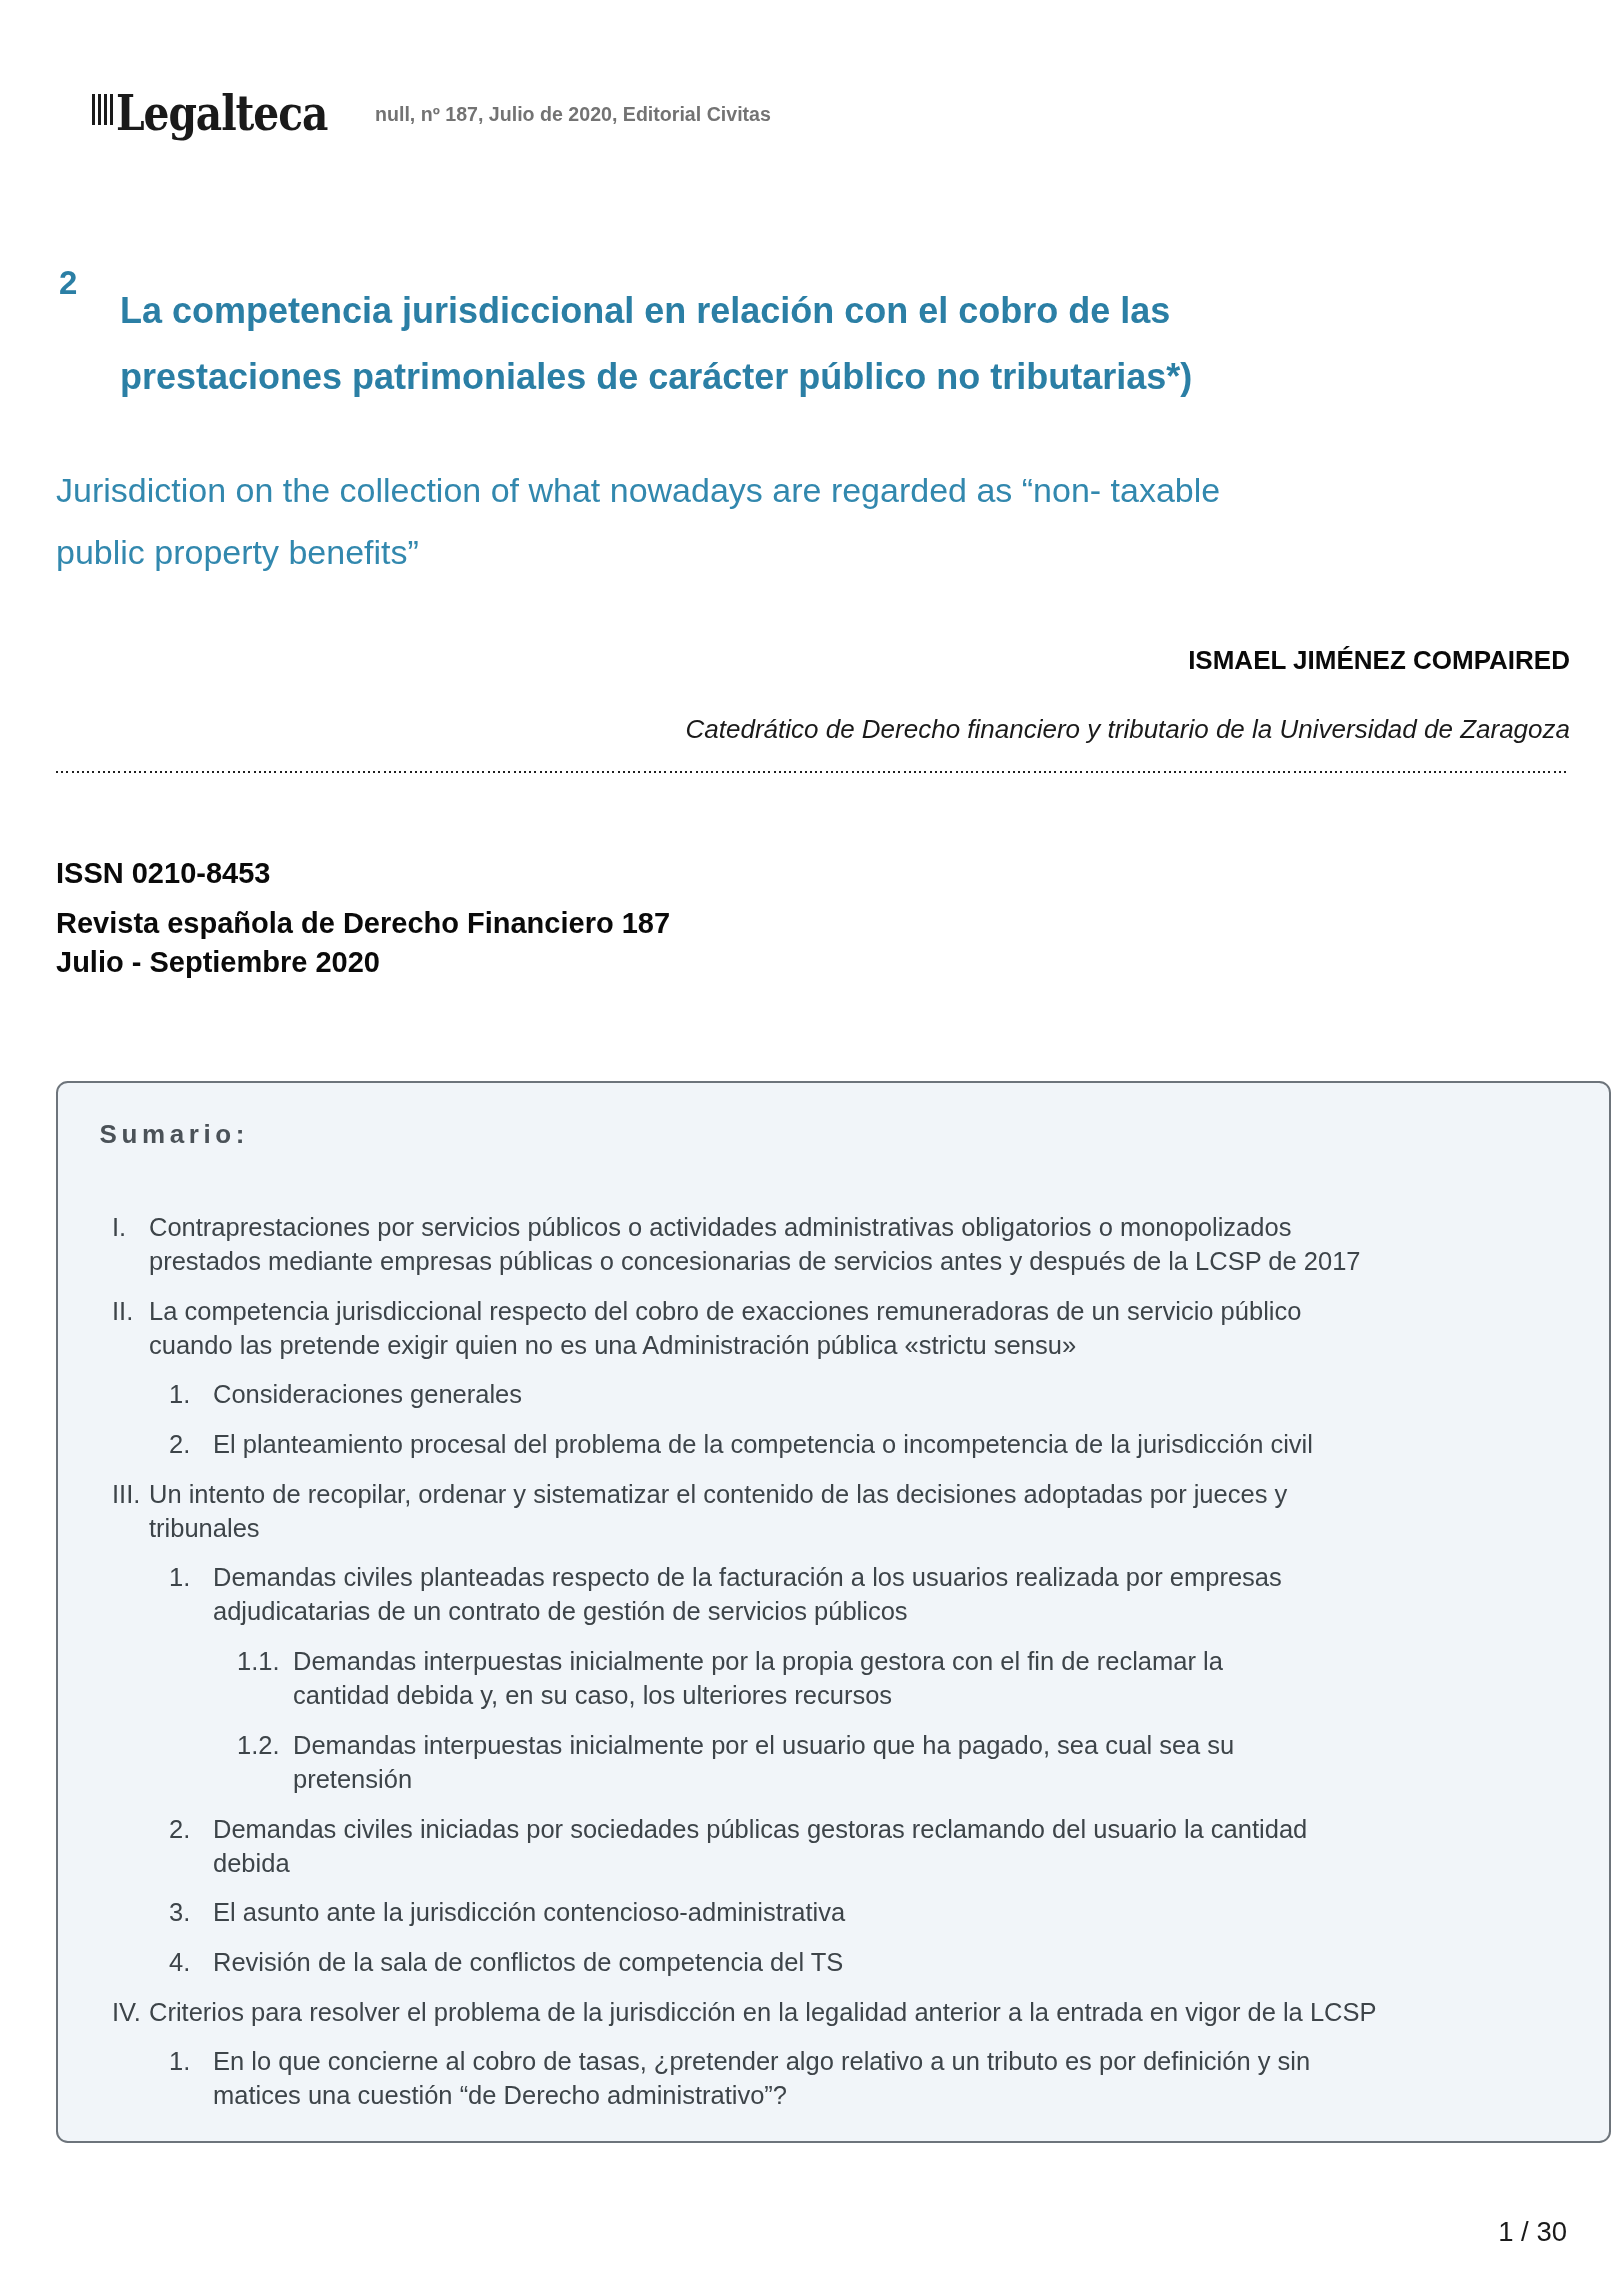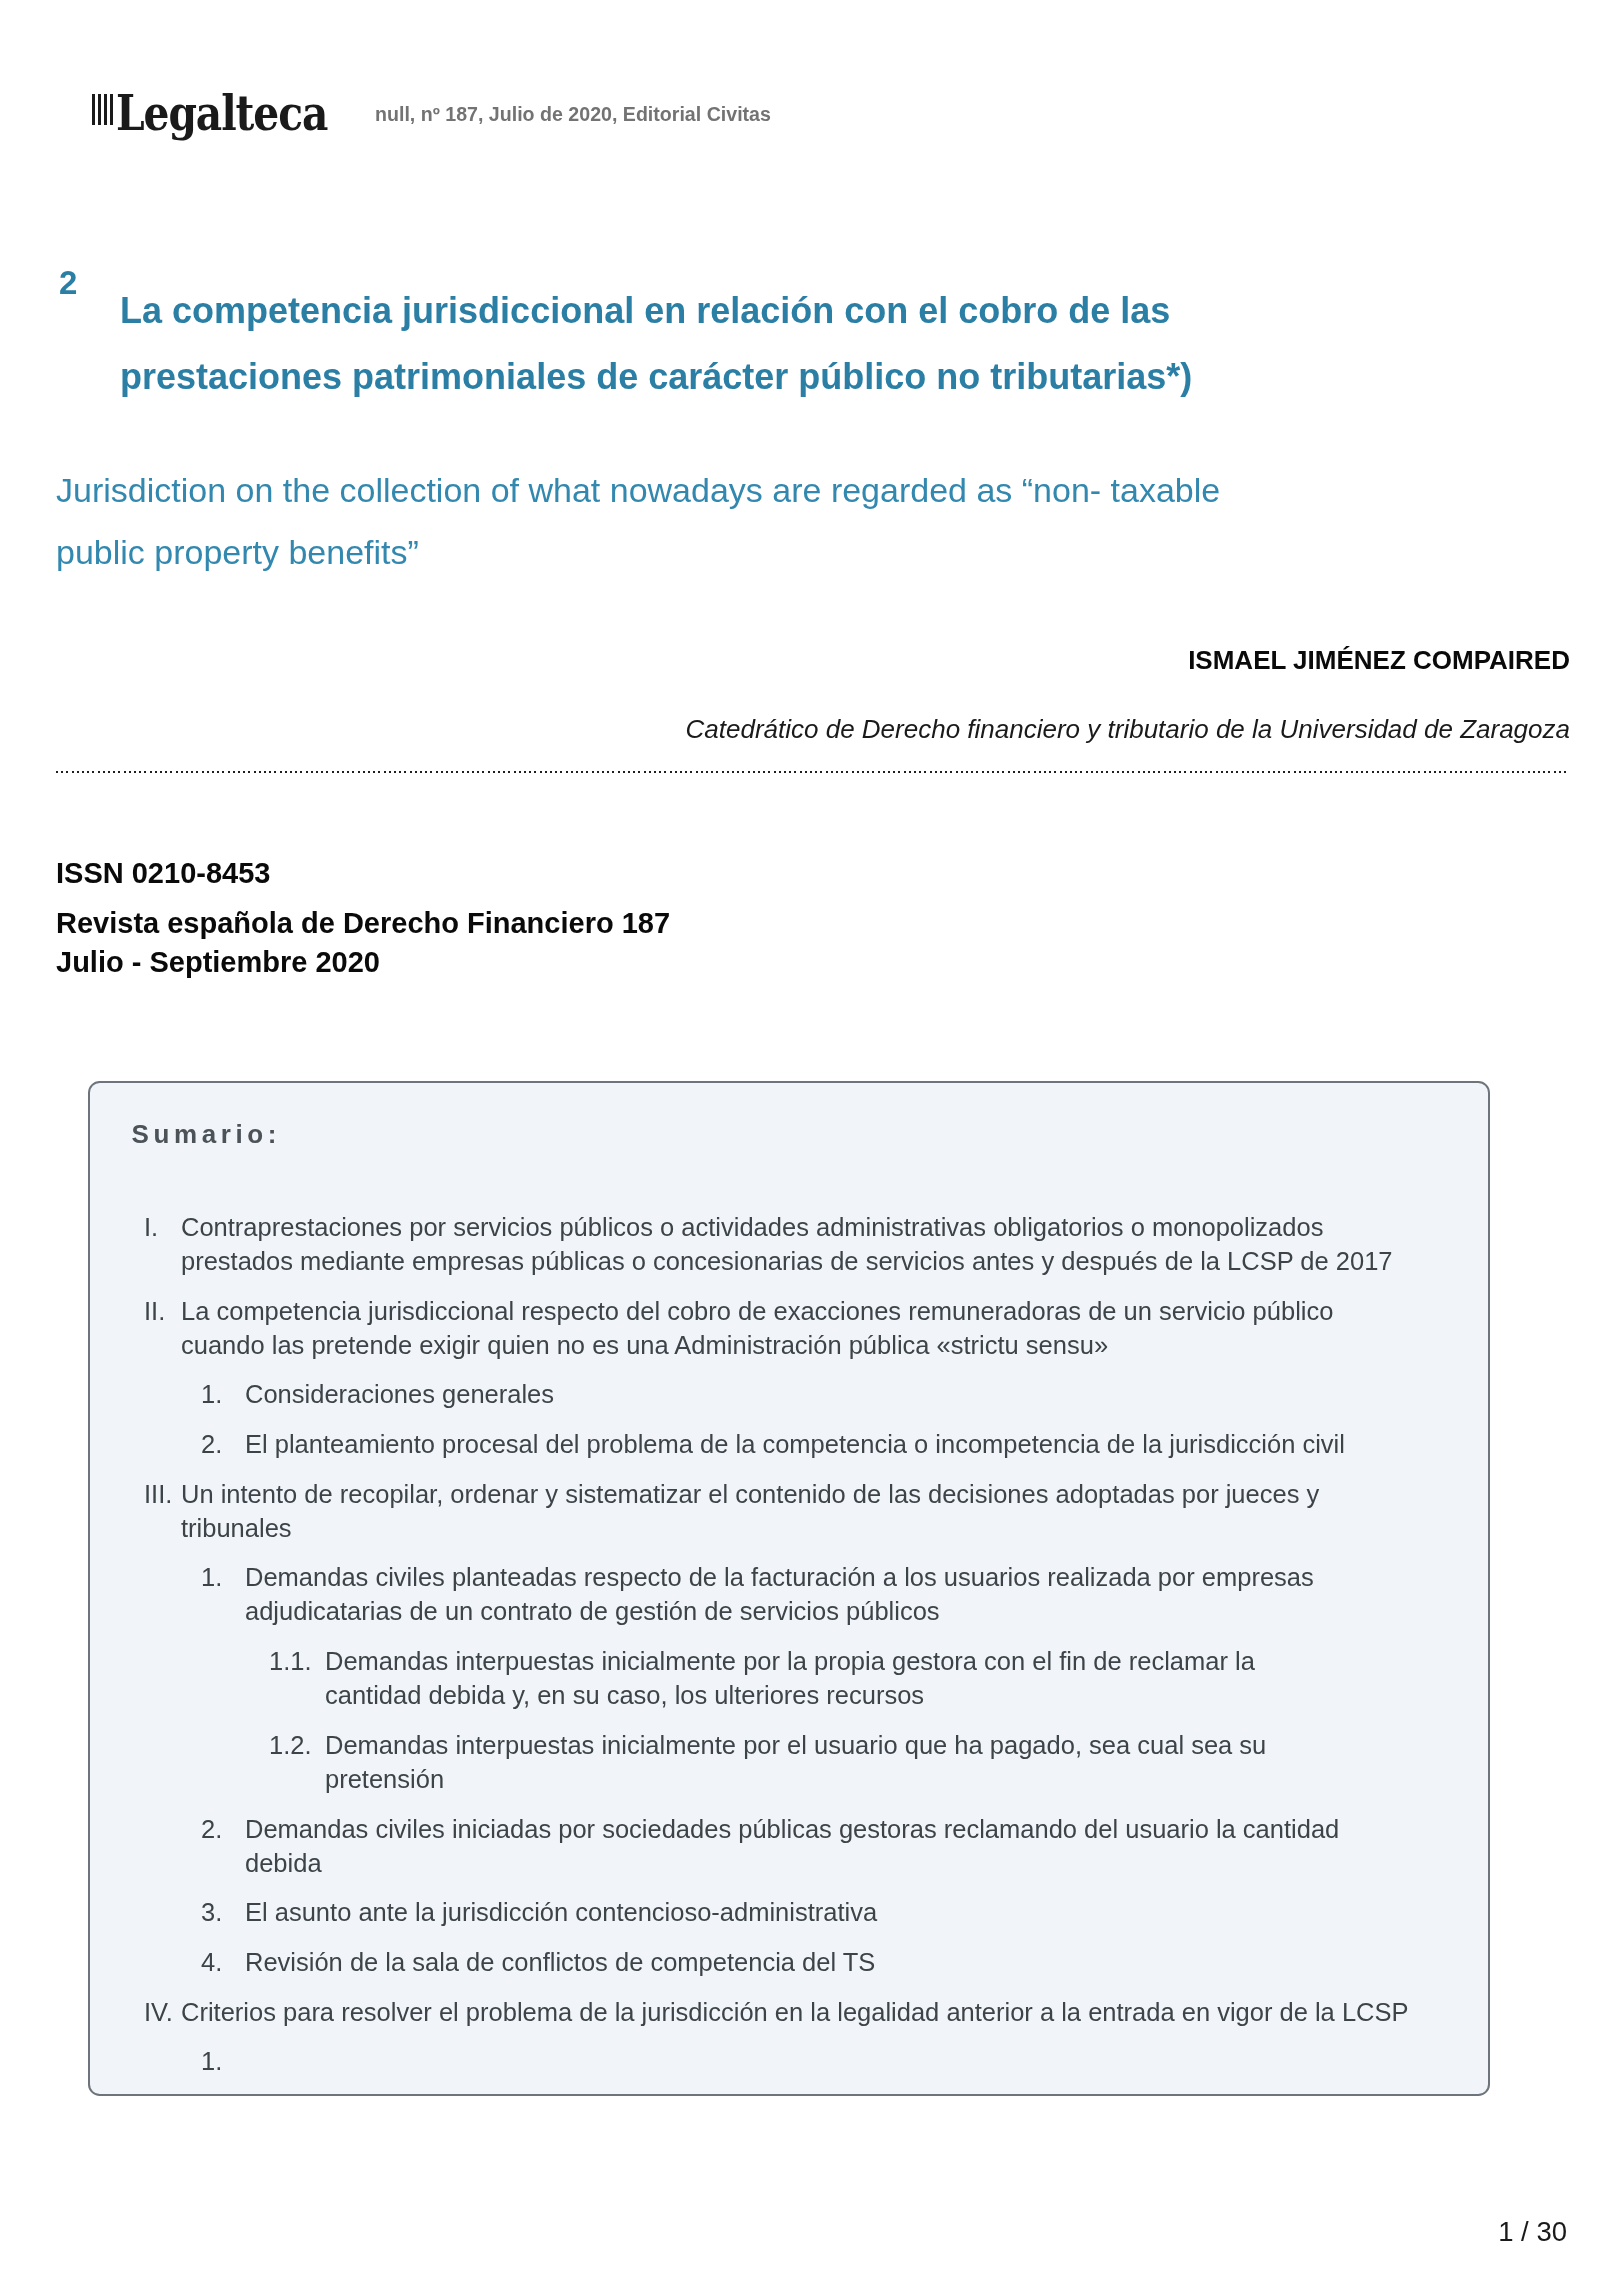--- a/index.html
+++ b/index.html
@@ -62,26 +62,25 @@
     position:absolute;left:56px;top:771px;width:1512px;height:2px;
     background:repeating-linear-gradient(90deg,#1f1f1f 0 2px,transparent 2px 5.2px);
   }
 
   
   .issn-line{position:absolute;left:56px;top:857px;font-size:29px;font-weight:bold;color:#0a0a0a;}
   .journal-block{position:absolute;left:56px;top:904px;font-size:29px;font-weight:bold;line-height:39px;color:#0a0a0a;}
 
   
   .sumario-box{
-    position:absolute;left:56px;top:1081px;width:1402px;
+    position:absolute;left:56px;top:1081px;width:1555px;
     background:var(--box-bg);
     border:2px solid var(--box-border);
     border-radius:11.8px;
-    padding:36px 39px 0 39px;
-    margin-left:32px;
+    padding:36px 39px 13px 39px;
   }
   .sumario-heading{
     font-size:26px;font-weight:bold;letter-spacing:4.6px;
     color:var(--heading-grey);
     margin-left:2.6px;margin-bottom:60px;
   }
   .toc-list{font-size:25.5px;line-height:34px;color:var(--toc-text);}
   .toc-item{display:flex;margin-bottom:15.7px;}
   .toc-marker{flex:none;white-space:nowrap;}
   .toc-text{white-space:pre-line;}
@@ -195,20 +194,22 @@
     <span class="toc-text">Revisión de la sala de conflictos de competencia del TS</span>
   </div>
 
   <div class="toc-item lvl1">
     <span class="toc-marker">IV.</span>
     <span class="toc-text">Criterios para resolver el problema de la jurisdicción en la legalidad anterior a la entrada en vigor de la LCSP</span>
   </div>
 
   <div class="toc-item lvl2">
     <span class="toc-marker">1.</span>
+    <span class="toc-text">En lo que concierne al cobro de tasas, ¿pretender algo relativo a un tributo es por definición y sin
+matices una cuestión “de Derecho administrativo”?</span>
   </div>
 </div>
   </div>
 
   <div class="page-indicator">1 / 30</div>
 
 </div>
 
 
 </body></html>

